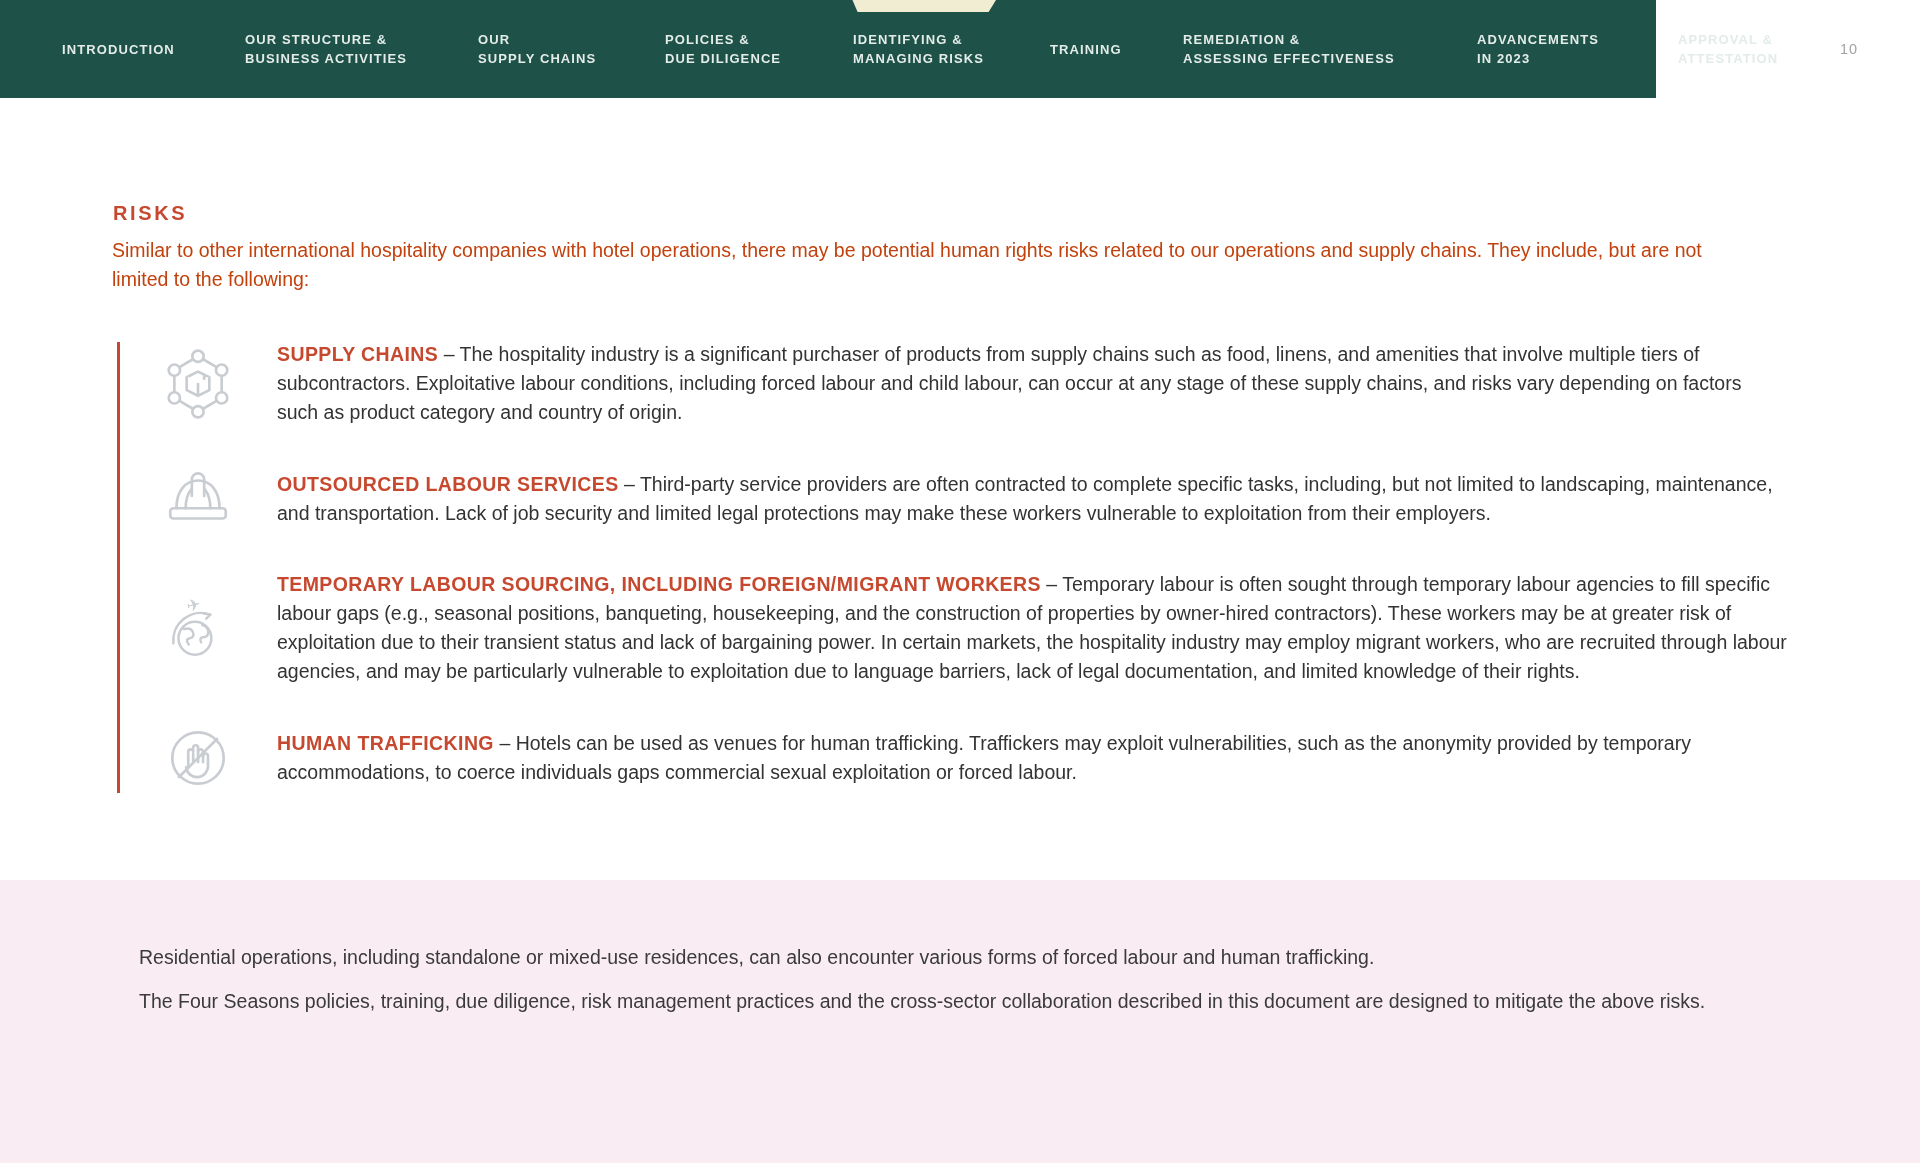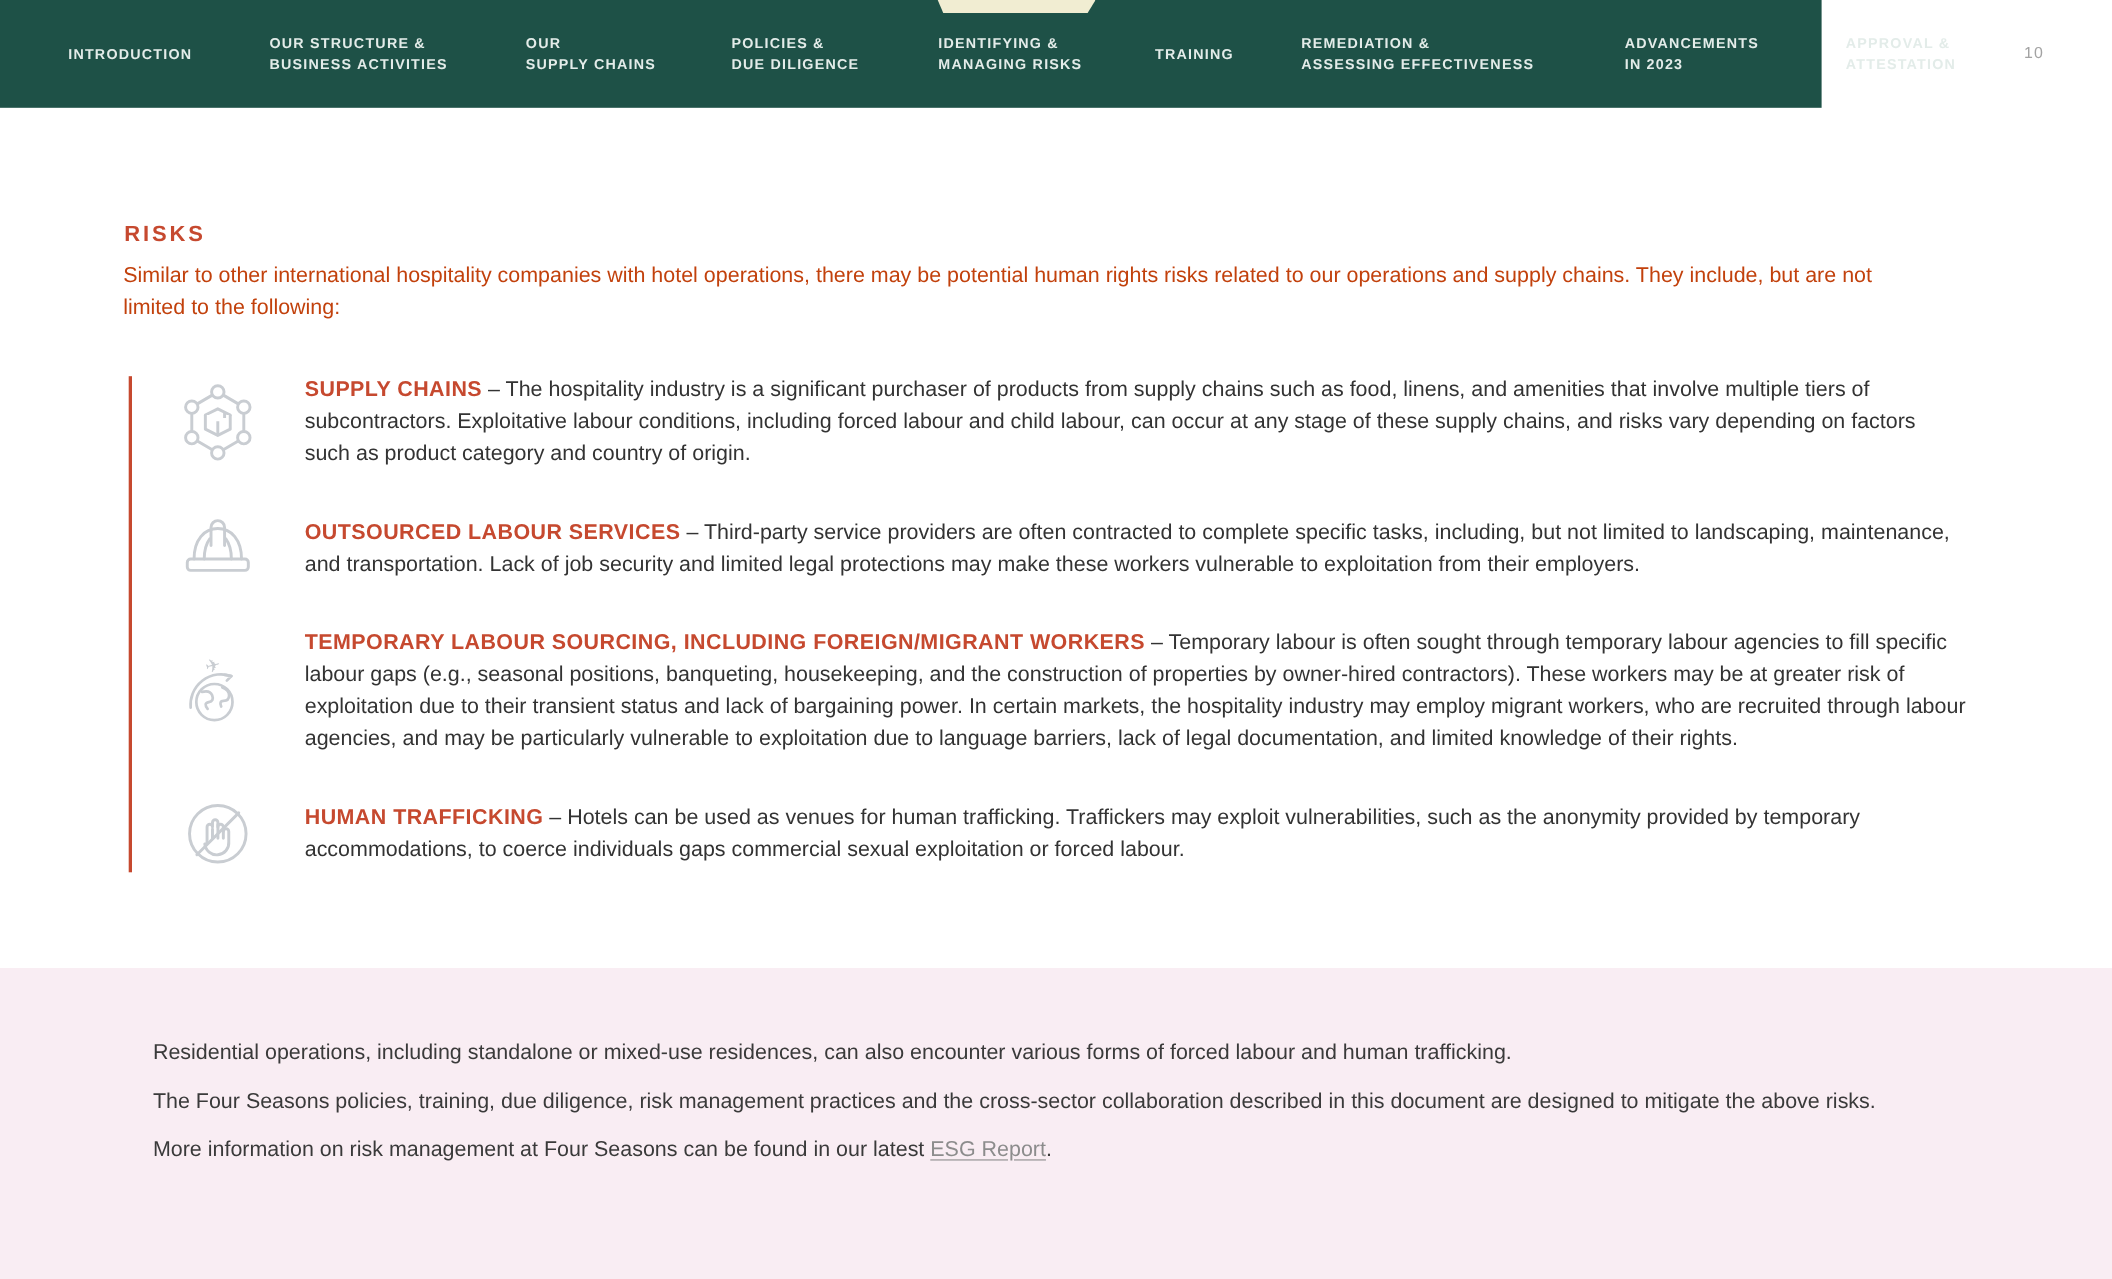--- a/index.html
+++ b/index.html
@@ -206,14 +206,13 @@
         <span>– Hotels can be used as venues for human trafficking. Traffickers may exploit vulnerabilities, such as the anonymity provided by temporary accommodations, to coerce individuals gaps commercial sexual exploitation or forced labour.</span>
       </p>
     </div>
 
   </div>
 </main>
 
 <footer class="footnote">
   <p>Residential operations, including standalone or mixed-use residences, can also encounter various forms of forced labour and human trafficking.</p>
   <p>The Four Seasons policies, training, due diligence, risk management practices and the cross-sector collaboration described in this document are designed to mitigate the above risks.</p>
-  <p><span>More information on risk management at Four Seasons can be found in our latest </span><a class="esg-link">ESG Report</a><span>.</span></p>
 </footer>
 
 </body></html>

